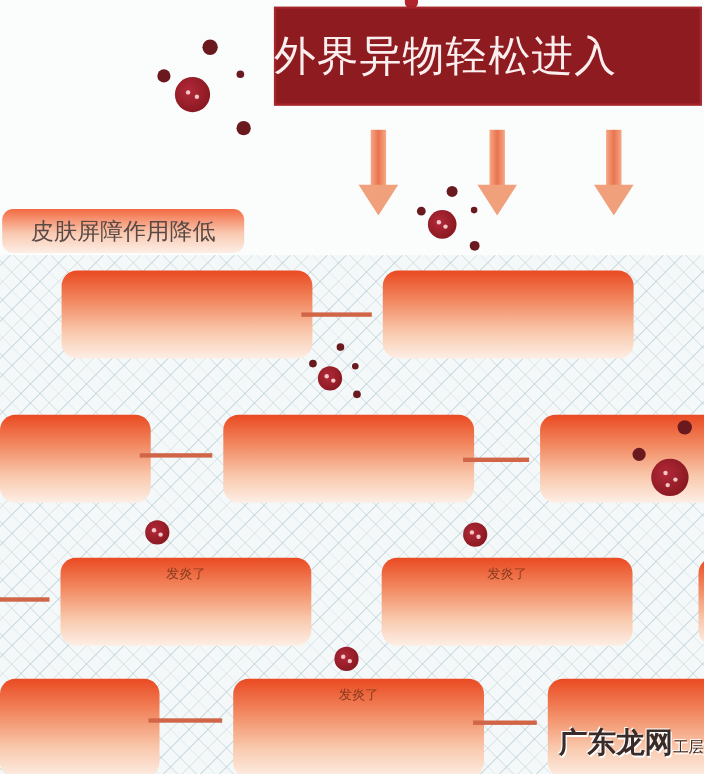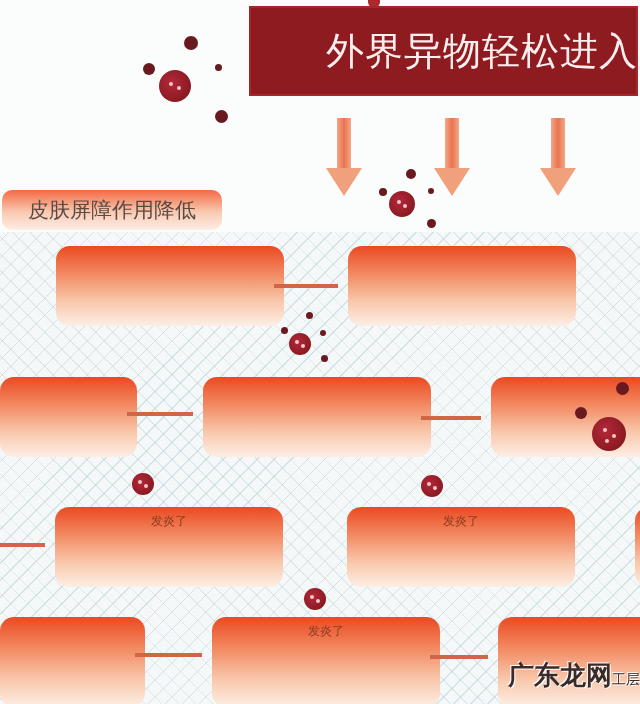--- a/index.html
+++ b/index.html
@@ -2,21 +2,21 @@
 <html><head>
 <meta charset="utf-8">
 <style>
   html,body{margin:0;padding:0;}
   body{width:640px;height:704px;overflow:hidden;position:relative;background:#fbfdfd;font-family:"DejaVu Sans",sans-serif;}
   .wavebg{position:absolute;left:0;top:232px;width:640px;height:472px;
     background:
       repeating-linear-gradient(135deg, rgba(170,200,210,0.0) 0 6px, rgba(170,200,210,0.45) 6px 7px, rgba(170,200,210,0.0) 7px 12px),
       repeating-linear-gradient(45deg, rgba(190,205,215,0.0) 0 6px, rgba(190,205,215,0.35) 6px 7px, rgba(190,205,215,0.0) 7px 12px),
       #f4f8f8;}
-  .title-box{position:absolute;left:249px;top:6px;width:389px;height:90px;background:#8e1b1f;box-shadow:0 0 0 2px #a8252a inset;display:flex;align-items:center;justify-content:flex-end;}
+  .title-box{position:absolute;left:249px;top:6px;width:389px;height:90px;background:#8e1b1f;box-shadow:0 0 0 2px #a8252a inset;display:flex;align-items:center;justify-content:flex-start;}
   .title-box span{color:#fbeeee;font-size:38px;letter-spacing:1px;}
   .title-stem{position:absolute;left:368px;top:0;width:12px;height:8px;background:#b0262c;border-radius:0 0 6px 6px;}
   .label-box{position:absolute;left:2px;top:190px;width:220px;height:40px;border-radius:10px;background:linear-gradient(#f36a43,#f9c9b0 55%,#fdeee6);display:flex;align-items:center;justify-content:center;}
   .label-box span{color:#5a4a46;font-size:21px;}
   .cell{position:absolute;border-radius:14px;background:linear-gradient(#ea4a22 0%,#f28a62 35%,#f9c9ad 70%,#fdeee5 100%);margin-left:10px;}
   .cell .t{position:absolute;left:0;right:0;top:6px;text-align:center;font-size:12px;color:#8a3b1e;}
   .joint{position:absolute;height:4px;background:#d06547;}
   .arrow{position:absolute;width:36px;height:80px;}
   .arrow .shaft{position:absolute;left:11px;top:0;width:14px;height:52px;background:linear-gradient(90deg,#f6a786,#e9744f,#f6a786);}
   .arrow .head{position:absolute;left:0;top:50px;width:0;height:0;border-left:18px solid transparent;border-right:18px solid transparent;border-top:28px solid #f1a07c;}

